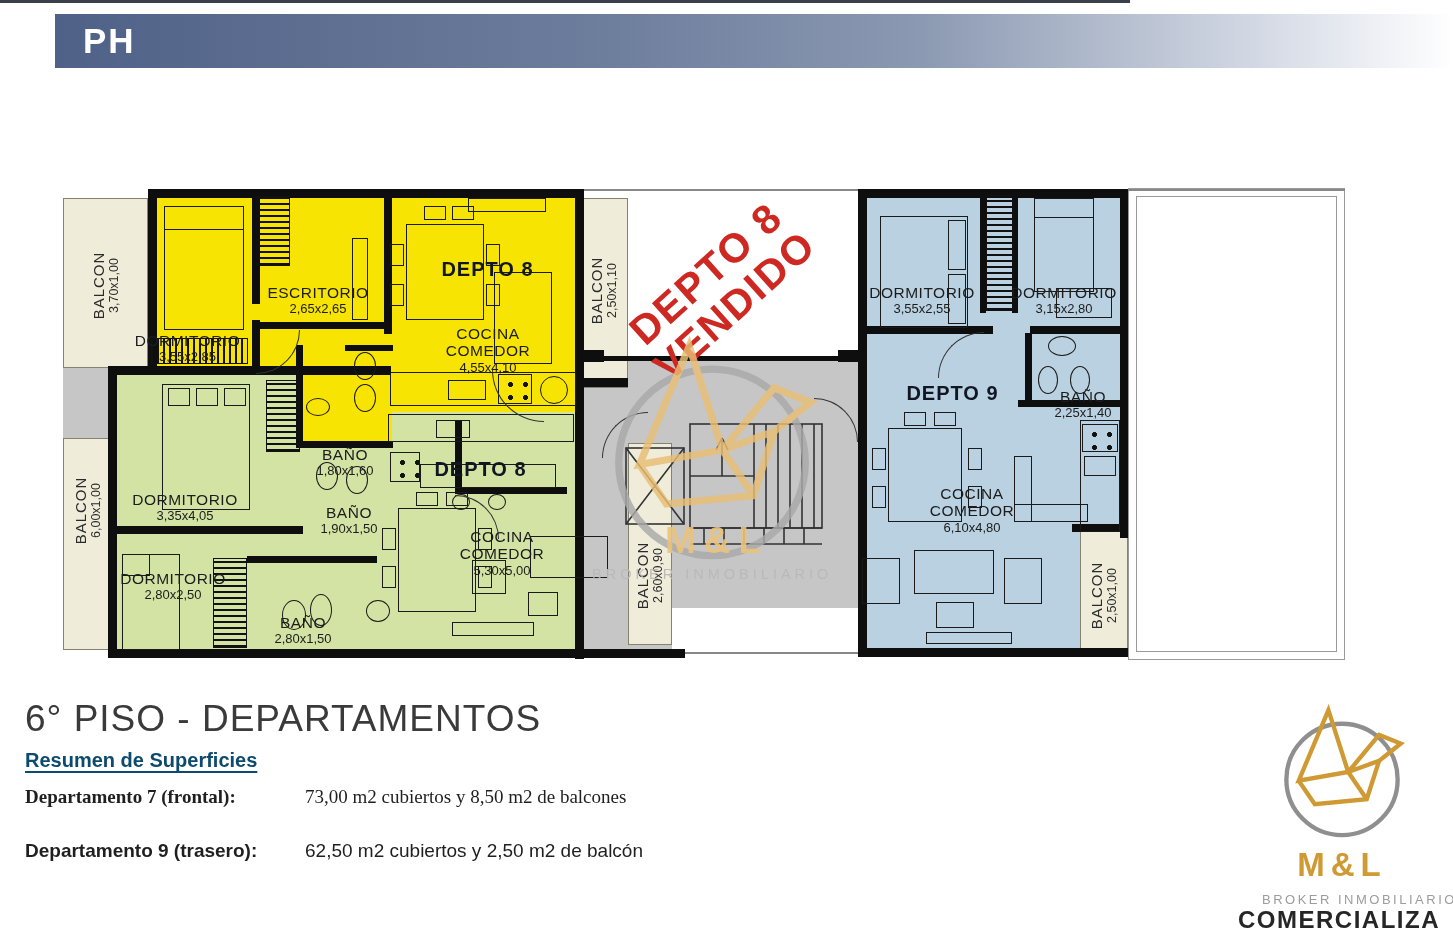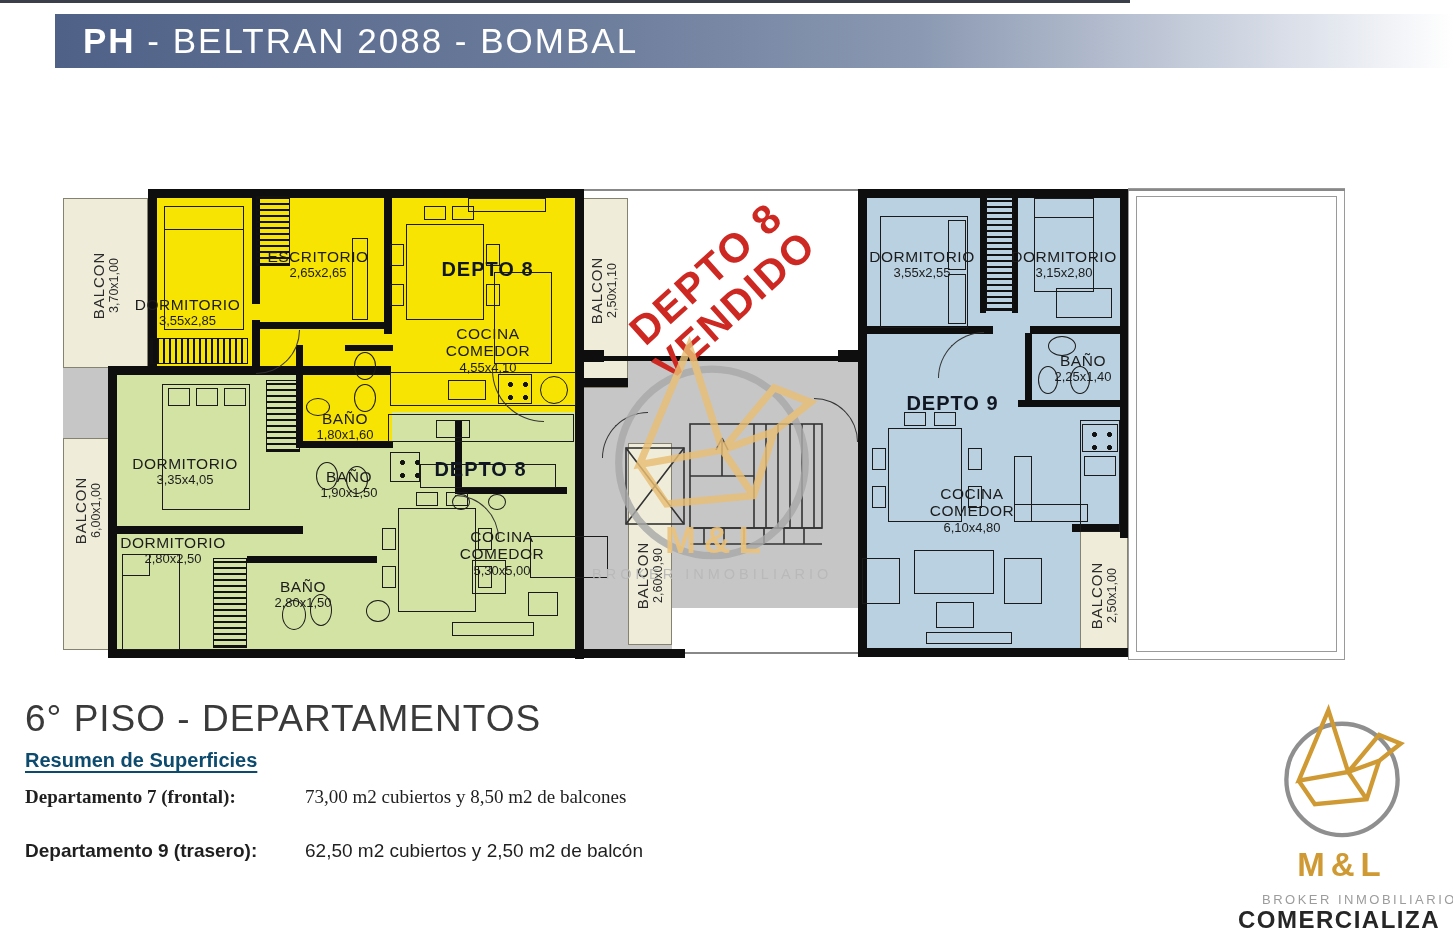--- a/index.html
+++ b/index.html
@@ -17,21 +17,21 @@
   .cream{background:#EFEDDA;border:1.5px solid #85836f;box-sizing:border-box;}
   .greyzone{background:#c6c6c6;}
   .w{position:absolute;background:#0e0e0e;}
   .thin{position:absolute;background:#888;}
   .hatch-h{position:absolute;border:1px solid #111;box-sizing:border-box;
      background-image:repeating-linear-gradient(0deg,#111 0 2px,rgba(0,0,0,0) 2px 6px);}
   .hatch-v{position:absolute;border:1px solid #111;box-sizing:border-box;
      background-image:repeating-linear-gradient(90deg,#111 0 2px,rgba(0,0,0,0) 2px 6px);}
   
   .room-label{position:absolute;text-align:center;color:#1c1c1c;line-height:1.12;}
-  .room-label .nm{font-size:15.5px;letter-spacing:.5px;}
+  .room-label .nm{font-size:15.5px;letter-spacing:.5px;margin-top:36px;}
   .room-label .dm{font-size:13px;margin-top:1px;}
   .depto{position:absolute;text-align:center;font-weight:700;font-size:20px;
          letter-spacing:1px;color:#101622;}
   .vlabel{position:absolute;display:flex;align-items:center;justify-content:center;}
   .vlabel .rot{transform:rotate(-90deg);white-space:nowrap;text-align:center;color:#2a2a2a;}
   .vlabel .nm{font-size:15px;letter-spacing:1px;}
   .vlabel .dm{font-size:12.5px;}
   
   #sold{position:absolute;left:585px;top:205px;width:270px;height:170px;display:flex;
         align-items:center;justify-content:center;}
@@ -69,21 +69,20 @@
      font-size:24px;font-weight:700;color:#262626;letter-spacing:1.5px;}
 </style>
 </head>
 <body>
 
 <div id="stage">
 
   <div id="topline"></div>
   <div id="header">
     <span class="brand">PH</span>
-      <span class="rest"> - BELTRAN 2088 - BOMBAL</span>
   </div>
 
   <div class="fill greyzone" style="left:63px;top:368px;width:85px;height:70px;"></div>
   <div class="fill cream" style="left:63px;top:198px;width:85px;height:170px;"></div>
   <div class="fill cream" style="left:63px;top:438px;width:85px;height:212px;"></div>
 
   <div class="fill greyzone" style="left:584px;top:360px;width:88px;height:290px;"></div>
   <div class="fill greyzone" style="left:672px;top:360px;width:186px;height:248px;"></div>
 
   <div class="fill" style="left:112px;top:368px;width:273px;height:287px;background:#D3E3A4;"></div>
@@ -294,21 +293,21 @@
     <div class="dm">3,55x2,55</div>
   </div>
   <div class="room-label" style="left:1008px;top:248px;width:112px;">
     <div class="nm">DORMITORIO</div>
     <div class="dm">3,15x2,80</div>
   </div>
   <div class="room-label" style="left:1038px;top:352px;width:90px;">
     <div class="nm">BAÑO</div>
     <div class="dm">2,25x1,40</div>
   </div>
-  <div class="depto" style="left:890px;top:392px;width:125px;">DEPTO 9</div>
+  <div class="depto" style="left:890px;top:382px;width:125px;">DEPTO 9</div>
   <div class="room-label" style="left:912px;top:485px;width:120px;">
     <div class="nm" style="width:95px;margin:0 auto;">COCINA COMEDOR</div>
     <div class="dm">6,10x4,80</div>
   </div>
   <div class="vlabel" style="left:1080px;top:540px;width:48px;height:110px;">
     <div class="rot">
         <div class="nm">BALCON</div>
         <div class="dm">2,50x1,00</div>
       </div>
   </div>

